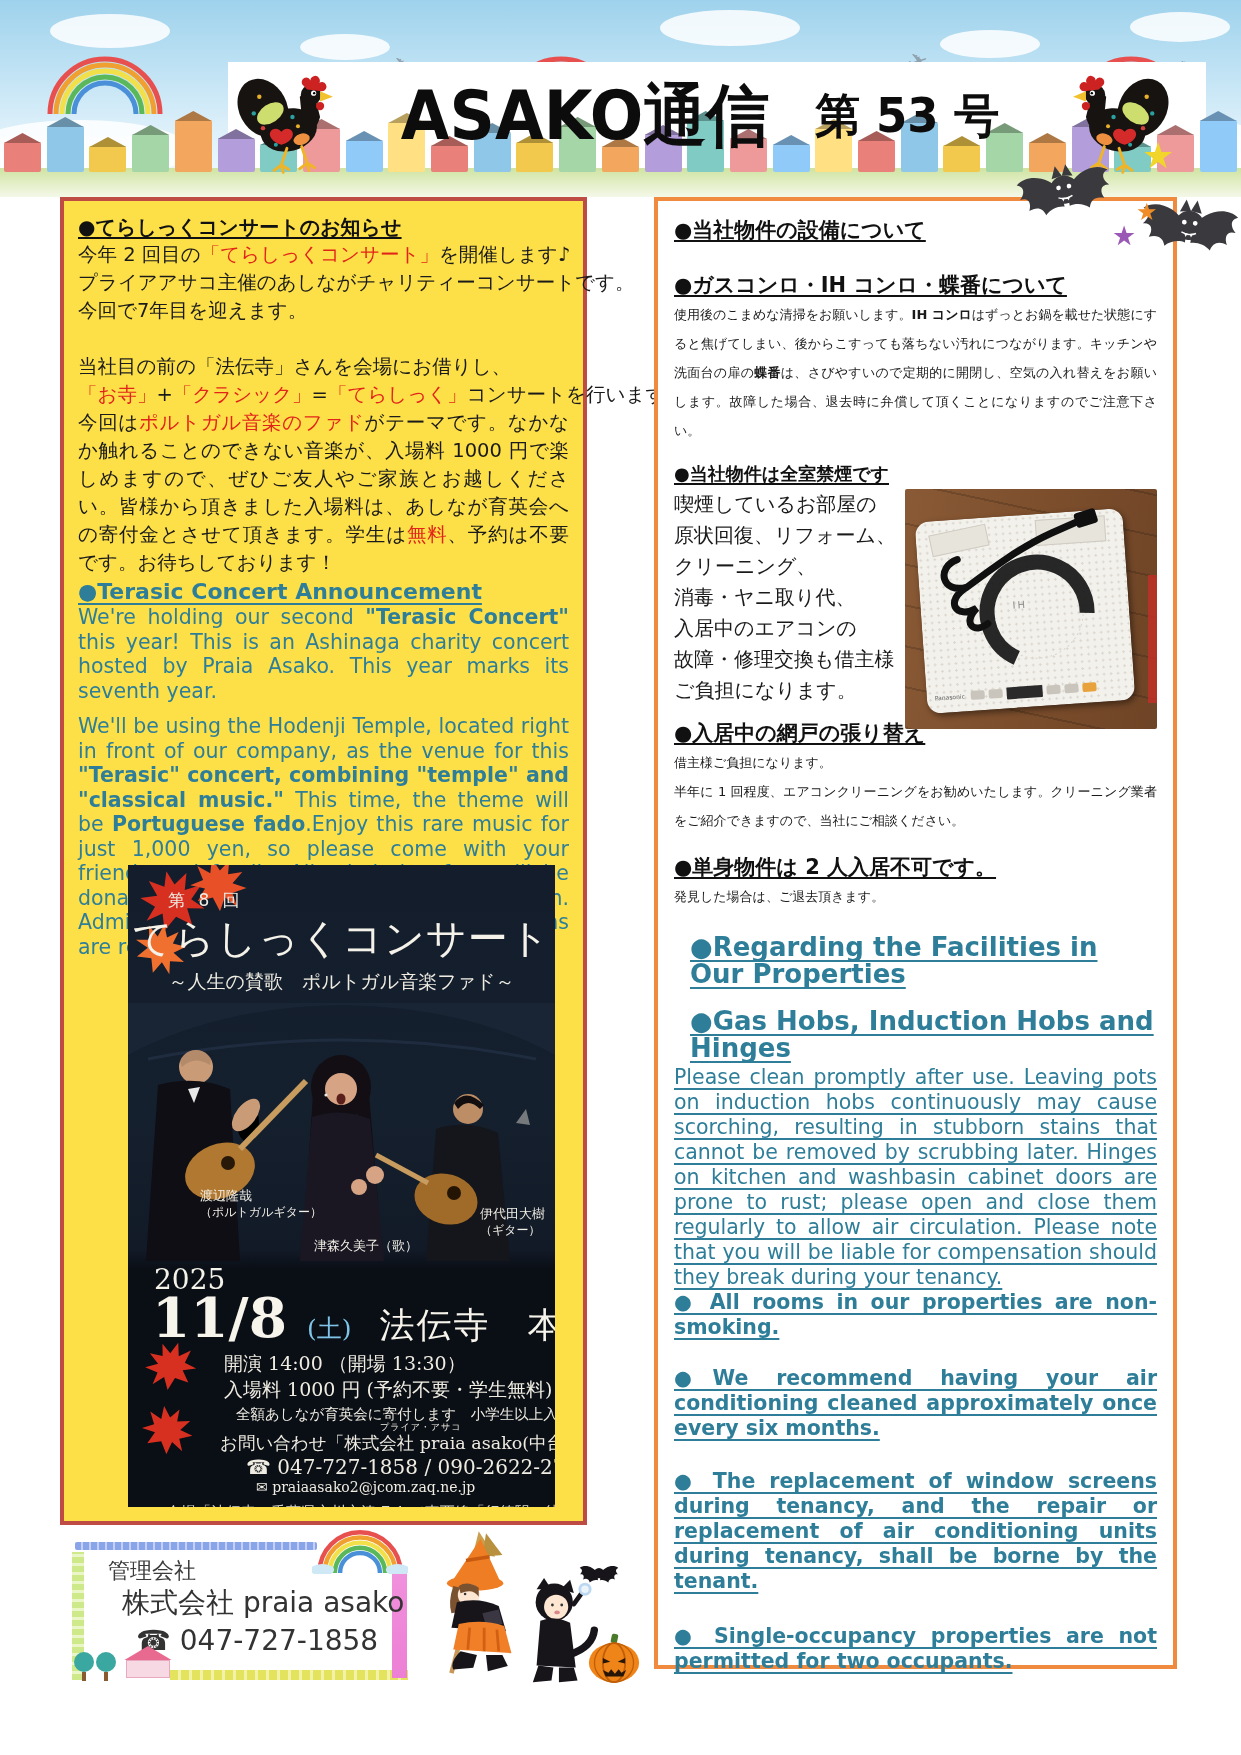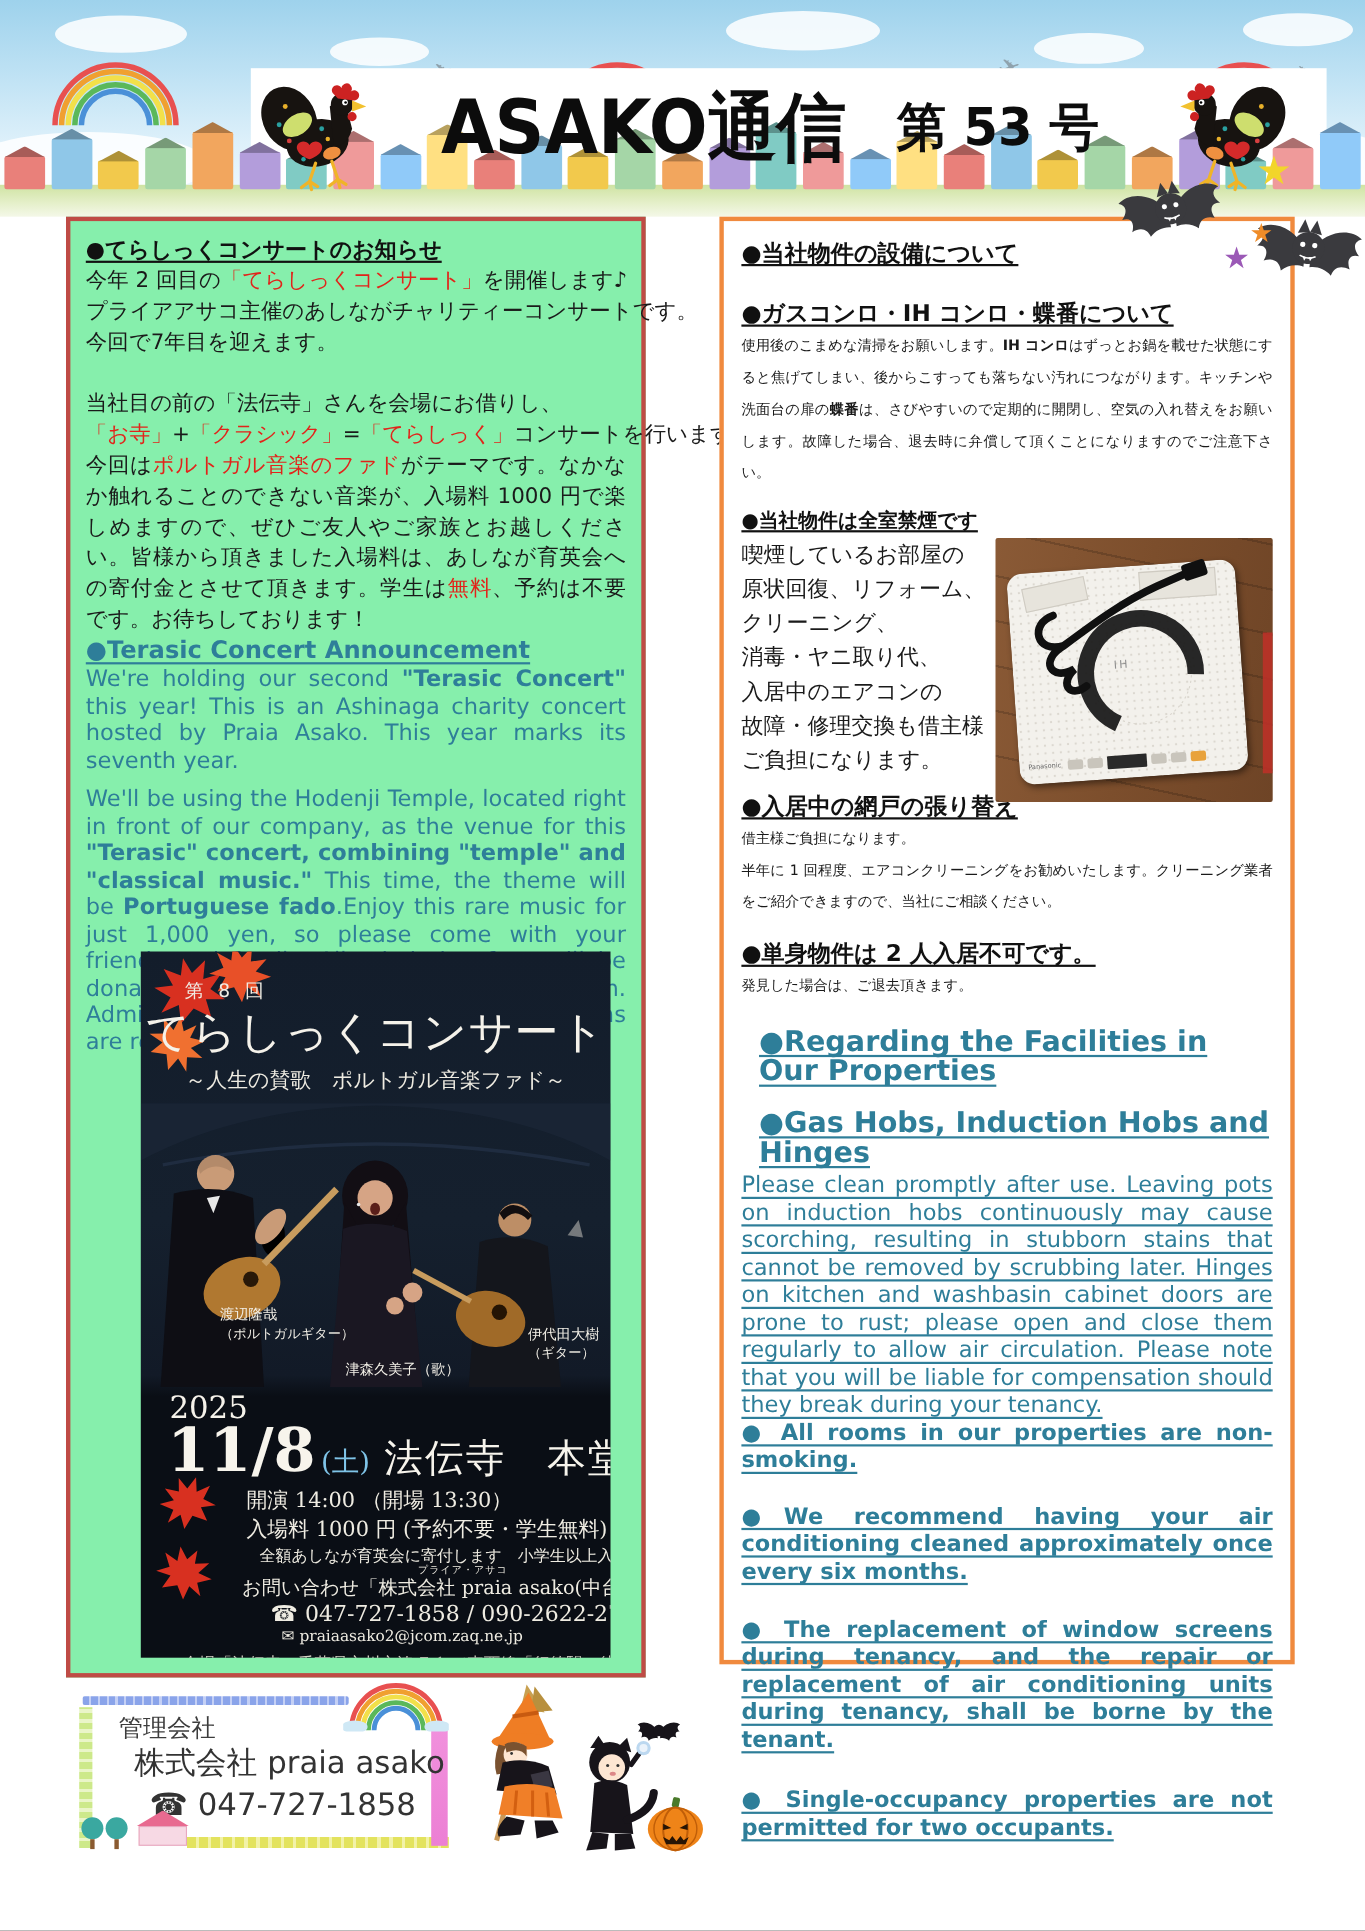--- a/index.html
+++ b/index.html
@@ -26,43 +26,43 @@
   .rooster{position:absolute;top:60px;z-index:5;}
   .rooster.left{left:234px;}
   .rooster.right{left:1068px;transform:scaleX(-1);}
   .town{position:absolute;left:0;top:134px;width:1241px;height:38px;display:flex;align-items:flex-end;justify-content:space-between;padding:0 4px;z-index:3;}
   .house{position:relative;width:37px;border-radius:2px;flex:none;}
   .roof{position:absolute;top:-9px;left:0;right:0;height:10px;clip-path:polygon(50% 0,100% 100%,0 100%);filter:brightness(.72);display:block;}
   .house.win{background-image:repeating-linear-gradient(0deg,rgba(255,255,255,.55) 0 4px,transparent 4px 9px),repeating-linear-gradient(90deg,rgba(255,255,255,.55) 0 5px,transparent 5px 11px);}
   .grass{position:absolute;left:0;top:168px;width:1241px;height:29px;background:linear-gradient(180deg,#cfe3a2 0%,#e4efc8 55%,#f4f8e8 100%);}
 
   
-  .left-box{position:absolute;left:60px;top:197px;width:527px;height:1328px;border:4px solid var(--left_border);background:#86efac;padding:12px 14px;z-index:2;}
-  .right-box{position:absolute;left:654px;top:197px;width:523px;height:1316px;border:4px solid var(--right_border);background:#fff;padding:14px 16px;z-index:2;}
+  .left-box{position:absolute;left:60px;top:197px;width:527px;height:1328px;border:4px solid var(--left_border);background:#fde047;padding:12px 14px;z-index:2;}
+  .right-box{position:absolute;left:654px;top:197px;width:523px;height:1472px;border:4px solid var(--right_border);background:#fff;padding:14px 16px;z-index:2;}
 
   .jp-h{font-size:20px;font-weight:bold;color:#111;text-decoration:underline;text-decoration-thickness:2px;text-underline-offset:3px;line-height:28px;}
   .lb-line{font-size:19.5px;line-height:28px;color:#1a1a1a;white-space:nowrap;}
   .lb-para{font-size:19.5px;line-height:28px;color:#1a1a1a;text-align:justify;}
   .blank28{height:28px;}
   .red span.red,.red{color:var(--accent_red);}
   span.red{color:var(--accent_red);}
   span.b{font-weight:bold;}
   .en-h{font-size:22px;font-weight:bold;color:var(--accent_teal);text-decoration:underline;text-decoration-thickness:2px;text-decoration-skip-ink:none;text-underline-offset:4px;line-height:26px;margin-top:2px;}
   .en-para{font-size:20.5px;line-height:24.5px;color:var(--accent_teal);text-align:justify;}
 
   
   .poster{position:absolute;left:64px;top:664px;width:427px;height:642px;overflow:hidden;
     background:linear-gradient(180deg,#131d2b 0%,#15202e 38%,#121a27 60%,#0a0e15 63%,#0a0e15 100%);}
   .poster .edition{position:absolute;left:40px;top:24px;color:#f0ece4;font-size:17px;letter-spacing:4px;}
   .poster-title{position:absolute;left:0;top:46px;width:100%;text-align:center;color:#f5f2ea;font-size:40px;font-family:"DejaVu Serif","Liberation Serif",serif;white-space:nowrap;letter-spacing:1px;}
   .poster-sub{position:absolute;left:0;top:104px;width:100%;text-align:center;color:#efece2;font-size:19px;font-family:"DejaVu Serif","Liberation Serif",serif;white-space:nowrap;}
   .scene{position:absolute;left:0;top:138px;width:427px;height:258px;}
   .perf{position:absolute;color:#f2efe6;font-size:13px;font-family:"DejaVu Serif","Liberation Serif",serif;line-height:17px;white-space:nowrap;}
   .poster .year{position:absolute;left:26px;top:398px;color:#f5f2ea;font-size:28px;font-family:"DejaVu Serif","Liberation Serif",serif;}
-  .date-line{position:absolute;left:24px;top:420px;width:400px;display:flex;align-items:baseline;gap:5px;white-space:nowrap;}
+  .date-line{position:absolute;left:24px;top:420px;width:400px;display:flex;align-items:baseline;gap:20px;white-space:nowrap;}
   .date-big{font-size:55px;color:#f7f4ec;font-family:"DejaVu Serif","Liberation Serif",serif;font-weight:bold;}
   .date-day{font-size:25px;color:#7fc4e8;font-family:"DejaVu Serif","Liberation Serif",serif;}
   .date-venue{font-size:35px;color:#f7f4ec;font-family:"DejaVu Serif","Liberation Serif",serif;letter-spacing:2px;margin-left:8px;}
   .p-info{position:absolute;color:#efece2;font-family:"DejaVu Serif","Liberation Serif",serif;white-space:nowrap;}
   .leaf{position:absolute;}
 
   
   .rb-h{font-size:21px;font-weight:bold;color:#111;text-decoration:underline;text-decoration-thickness:2px;text-underline-offset:3px;line-height:30px;}
   .rb-para{font-size:13px;line-height:29px;color:#1a1a1a;text-align:justify;}
   .rb-lines{font-size:20px;line-height:31px;color:#1a1a1a;width:228px;}

